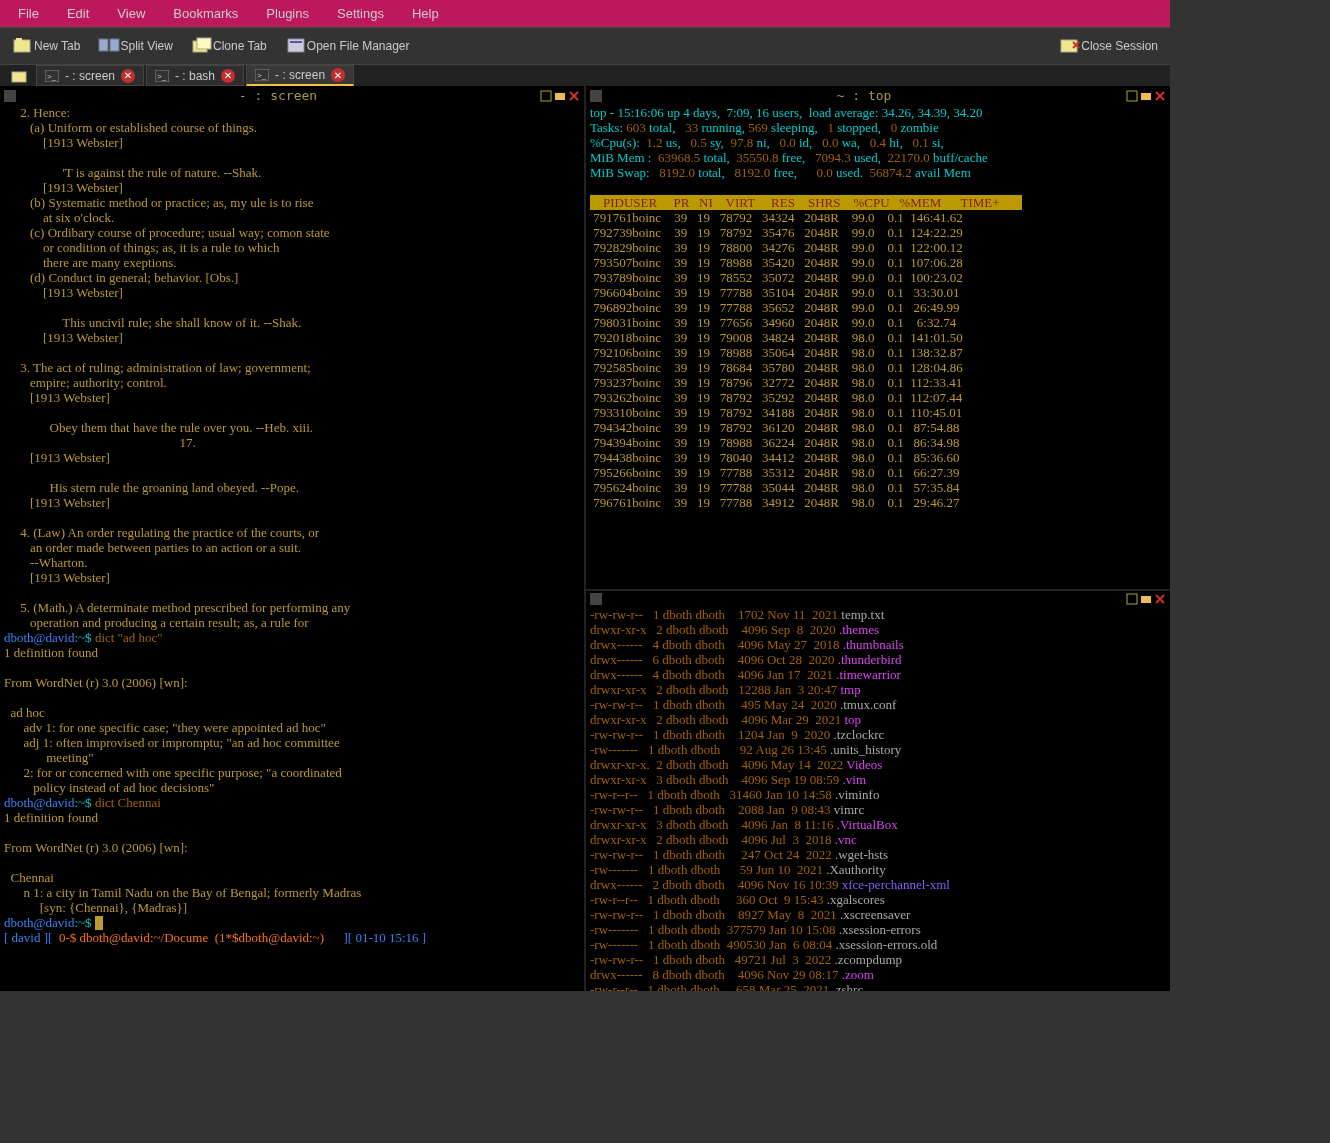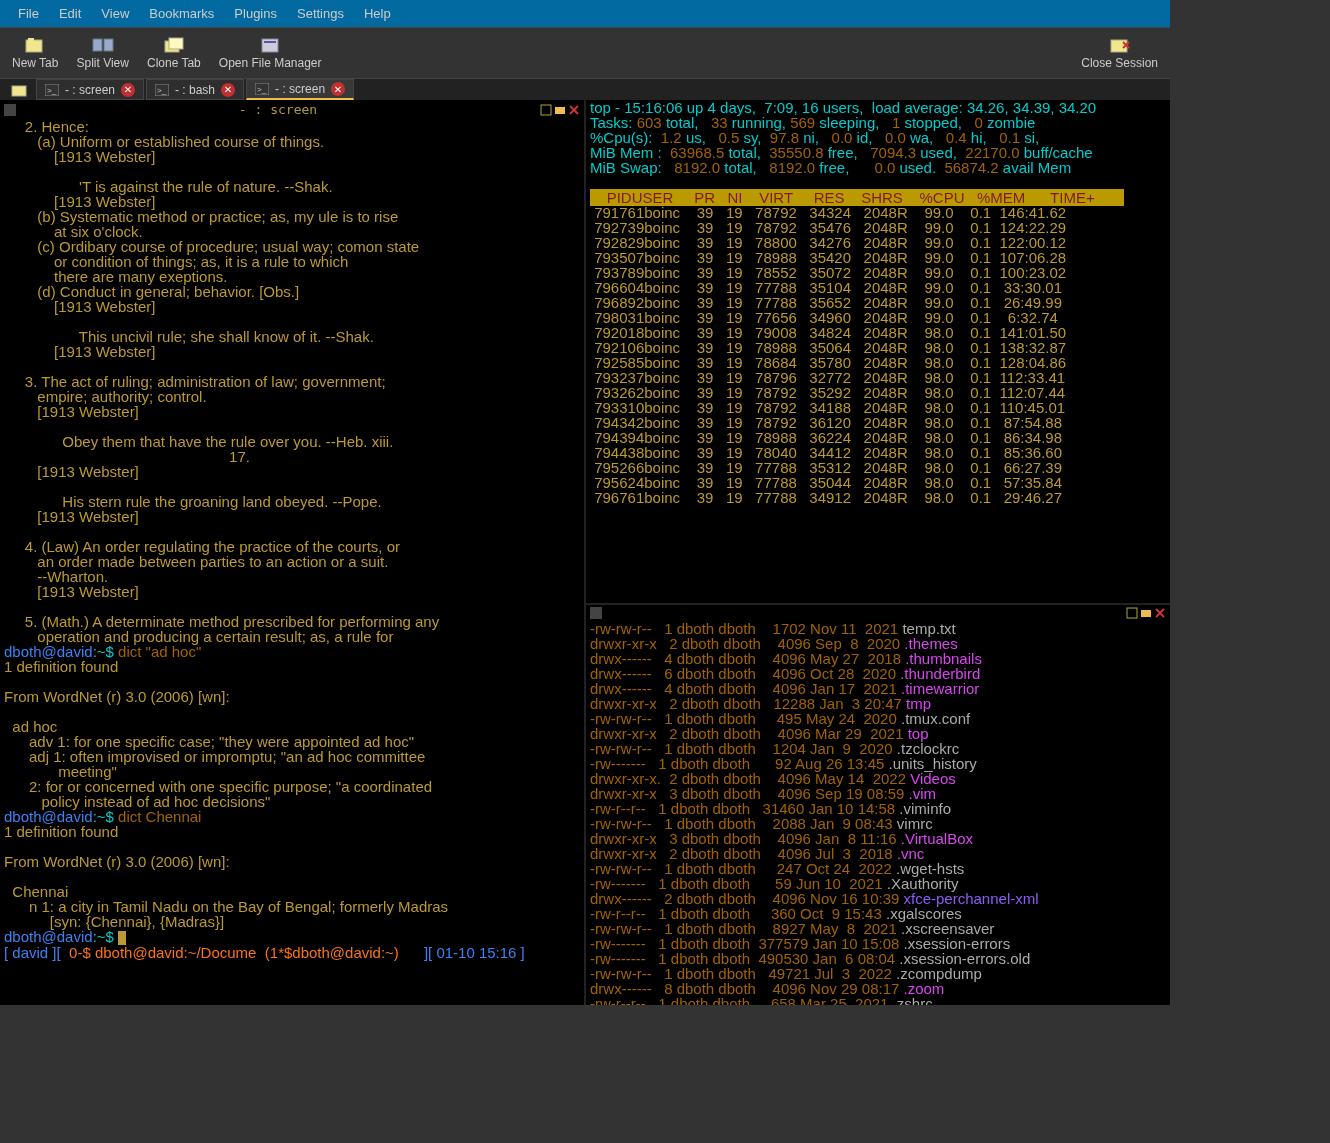--- a/index.html
+++ b/index.html
@@ -7,42 +7,42 @@
   background: #333;
   font-family: Arial, sans-serif;
   font-size: 13px;
   color: #d4d4d4;
   width: 1170px;
   height: 1005px;
   overflow: hidden;
 }
 .menubar {
   display: flex;
-  background: #0369a1;
+  background: #be185d;
   border-bottom: 1px solid #444;
   padding: 4px 8px;
-  gap: 0;
+  gap: 8px;
 }
 .menubar span {
   padding: 2px 10px;
   color: #ccc;
   cursor: pointer;
 }
 .toolbar {
   display: flex;
   background: #333;
   padding: 6px 8px;
   gap: 10px;
   border-bottom: 1px solid #444;
   justify-content: space-between;
 }
 .toolbar-left { display: flex; gap: 10px; }
 .tool-btn {
   display: flex;
-  flex-direction: column;
+  flex-direction: row;
   align-items: center;
   color: #ccc;
   cursor: pointer;
   padding: 2px 4px;
   font-size: 12px;
 }
 .tool-btn .icn {
   width: 22px; height: 18px;
   display: flex; align-items: center; justify-content: center;
   margin-bottom: 2px;
@@ -99,22 +99,22 @@
   padding: 2px 4px;
   display: flex;
   justify-content: space-between;
   align-items: center;
 }
 .pane-title .title-center { flex: 1; text-align: center; color: #aa9944; }
 .pane-title .title-icons { display: flex; gap: 2px; }
 .pane-title .title-icons .ic { width:12px; height:12px; }
 .term-body {
   flex: 1;
-  font-family: Liberation Sans, sans-serif;
-  font-size: 15px;
+  font-family: Liberation Serif, serif;
+  font-size: 13px;
   line-height: 15px;
   color: #aaa;
   white-space: pre;
   overflow: hidden;
   padding: 0 4px;
 }
 .left-pane { grid-row: 1 / span 2; }
 .gold { color: #bb9933; }
 .cyan { color: #00cccc; }
 .green { color: #3b82f6; }
@@ -301,20 +301,40 @@
 From WordNet (r) 3.0 (2006) [wn]:
 
   Chennai
       n 1: a city in Tamil Nadu on the Bay of Bengal; formerly Madras
            [syn: {Chennai}, {Madras}]</span>
 <span class="green">dboth@david</span><span class="cyan">:~$ </span><span class="cursor"></span>
 <span class="green">[ david ][</span><span class="red">  0-$ dboth@david:~/Docume  (1*$dboth@david:~)      </span><span class="green">][ 01-10 15:16 ]</span></div>
   </div>
 
   <div class="pane">
+    <div class="pane-title">
+      <span class="title-icons">
+          <span class="ic"><svg width="12" height="12">
+              <rect width="12" height="12" fill="#444"></rect>
+            </svg></span>
+        </span>
+      <span class="title-center">~ : top</span>
+      <span class="title-icons">
+        <span class="ic"><svg width="12" height="12">
+              <rect x="1" y="1" width="10" height="10" fill="none" stroke="#aa3"></rect>
+            </svg></span>
+        <span class="ic"><svg width="12" height="12">
+              <rect x="1" y="3" width="10" height="7" fill="#eb5"></rect>
+            </svg></span>
+        <span class="ic"><svg width="12" height="12">
+              <line x1="2" y1="2" x2="10" y2="10" stroke="#c33" stroke-width="2"></line>
+              <line x1="10" y1="2" x2="2" y2="10" stroke="#c33" stroke-width="2"></line>
+            </svg></span>
+      </span>
+    </div>
     <div class="term-body" id="top-term"><span class="cyan">top - 15:16:06 up 4 days,  7:09, 16 users,  load average: 34.26, 34.39, 34.20</span>
 <span class="cyan">Tasks: </span><span class="white">603</span><span class="cyan"> total,   </span><span class="white">33</span><span class="cyan"> running, </span><span class="white">569</span><span class="cyan"> sleeping,   </span><span class="white">1</span><span class="cyan"> stopped,   </span><span class="white">0</span><span class="cyan"> zombie</span>
 <span class="cyan">%Cpu(s):  </span><span class="white">1.2</span><span class="cyan"> us,   </span><span class="white">0.5</span><span class="cyan"> sy,  </span><span class="white">97.8</span><span class="cyan"> ni,   </span><span class="white">0.0</span><span class="cyan"> id,   </span><span class="white">0.0</span><span class="cyan"> wa,   </span><span class="white">0.4</span><span class="cyan"> hi,   </span><span class="white">0.1</span><span class="cyan"> si,   </span><span class="cyan"></span>
 <span class="cyan">MiB Mem :  </span><span class="white">63968.5</span><span class="cyan"> total,  </span><span class="white">35550.8</span><span class="cyan"> free,   </span><span class="white">7094.3</span><span class="cyan"> used,  </span><span class="white">22170.0</span><span class="cyan"> buff/cache</span>
 <span class="cyan">MiB Swap:   </span><span class="white">8192.0</span><span class="cyan"> total,   </span><span class="white">8192.0</span><span class="cyan"> free,      </span><span class="white">0.0</span><span class="cyan"> used.  </span><span class="white">56874.2</span><span class="cyan"> avail Mem</span>
 
 <span class="bgyellow">    PIDUSER     PR   NI    VIRT     RES    SHRS    %CPU   %MEM      TIME+       </span>
 <span class="gold"> 791761boinc    39   19   78792   34324   2048R    99.0    0.1  146:41.62</span>
 <span class="gold"> 792739boinc    39   19   78792   35476   2048R    99.0    0.1  124:22.29</span>
 <span class="gold"> 792829boinc    39   19   78800   34276   2048R    99.0    0.1  122:00.12</span>

